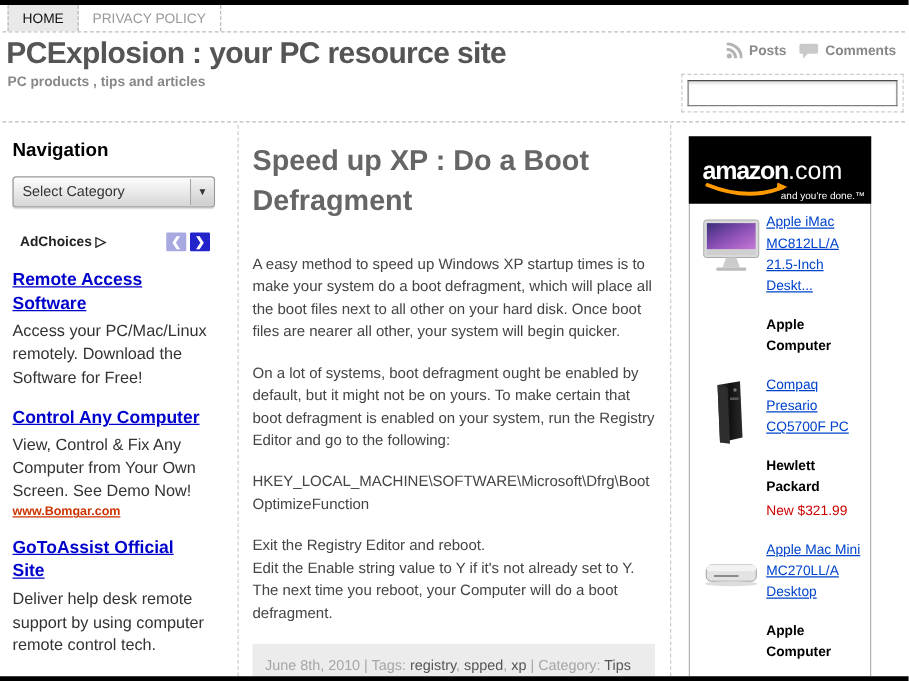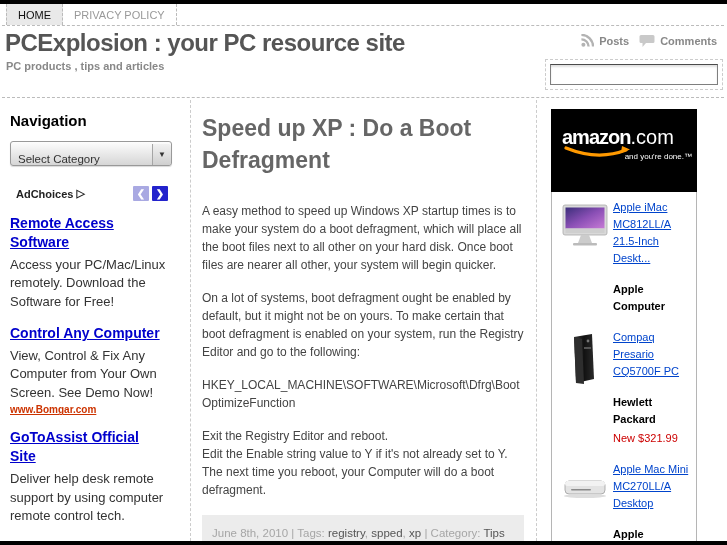--- a/index.html
+++ b/index.html
@@ -35,21 +35,21 @@
   .sidebar{position:absolute;left:2px;top:100px;width:189px;height:441px;
     border-right:1px dashed #ccc;box-sizing:border-box;padding:10px 0 0 8px;overflow:hidden;}
   .main{position:absolute;left:192px;top:100px;width:345px;height:441px;
     border-right:1px dashed #ccc;box-sizing:border-box;padding:12px 12px 0 10px;overflow:hidden;}
   .rightcol{position:absolute;left:538px;top:100px;width:186px;height:441px;
     box-sizing:border-box;padding-top:9px;overflow:hidden;}
 
   
   .nav-heading{font-size:15px;font-weight:bold;color:#000;margin:2px 0 12px;}
   .cat-select{width:160px;height:23px;border:1px solid #999;border-radius:3px;
-    background:linear-gradient(#fdfdfd,#d6d6d6);display:flex;align-items:flex-end;
+    background:linear-gradient(#fdfdfd,#d6d6d6);display:flex;align-items:center;
     box-shadow:0 1px 1px rgba(0,0,0,0.15);cursor:pointer;}
   .cat-select-text{flex:1;padding-left:7px;font-size:11.5px;color:#333;}
   .cat-select-arrow{width:18px;height:21px;border-left:1px solid #a5a5a5;display:flex;
     align-items:center;justify-content:center;font-size:8px;color:#333;
     background:linear-gradient(#f2f2f2,#cfcfcf);border-radius:0 3px 3px 0;}
   .ad-unit{width:158px;margin-top:20px;}
   .adchoices-row{display:flex;justify-content:space-between;align-items:center;padding-left:6px;}
   .adchoices{font-size:11px;color:#222;display:flex;align-items:center;cursor:pointer;font-weight:bold;}
   .adchoices-tri{margin-left:3px;font-size:11px;color:#222;}
   .pager{display:flex;}
@@ -69,21 +69,21 @@
   .main p{font-size:12px;color:#444;line-height:1.5;margin:0 0 15px;}
   .regpath{overflow-wrap:anywhere;word-break:break-all;}
   .pline{font-size:12px;color:#444;line-height:1.5;}
   .plines{margin:0 0 16px;}
   .meta-box{background:#ececec;padding:8px 10px;font-size:11.5px;color:#a6a6a6;
     line-height:1.9;margin:4px 0 28px;}
   .meta-link{color:#555;cursor:pointer;}
 
   
   .az-box{width:146px;margin-left:13px;}
-  .az-header{height:83px;background:#000;position:relative;}
+  .az-header{height:54px;background:#000;position:relative;}
   .az-logo{position:absolute;left:11px;top:17px;font-size:20px;color:#fff;white-space:nowrap;cursor:pointer;}
   .az-logo .bold{font-weight:bold;letter-spacing:-1px;}
   .az-swoosh{position:absolute;left:13px;top:36px;}
   .az-tagline{position:absolute;right:5px;top:43px;font-size:8px;color:#fff;}
   .az-products{border:1px solid #b5b5b5;border-top:none;background:#fff;}
   .az-product{display:flex;padding:7px 3px 7px 4px;min-height:58px;}
   .az-img{width:57px;flex:none;display:flex;align-items:flex-start;justify-content:center;
     padding-top:4px;cursor:pointer;}
   .az-info{font-size:11px;line-height:1.55;}
   .az-link{color:#0044cc;text-decoration:underline;cursor:pointer;}

